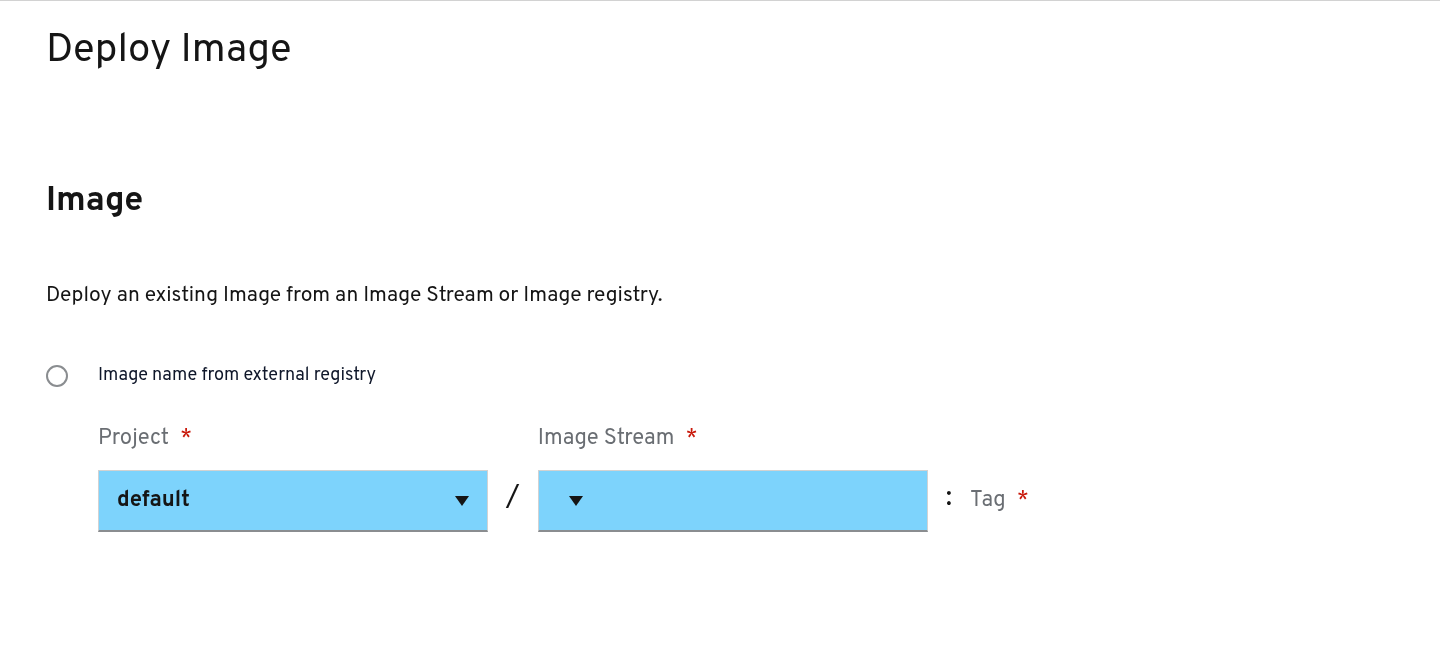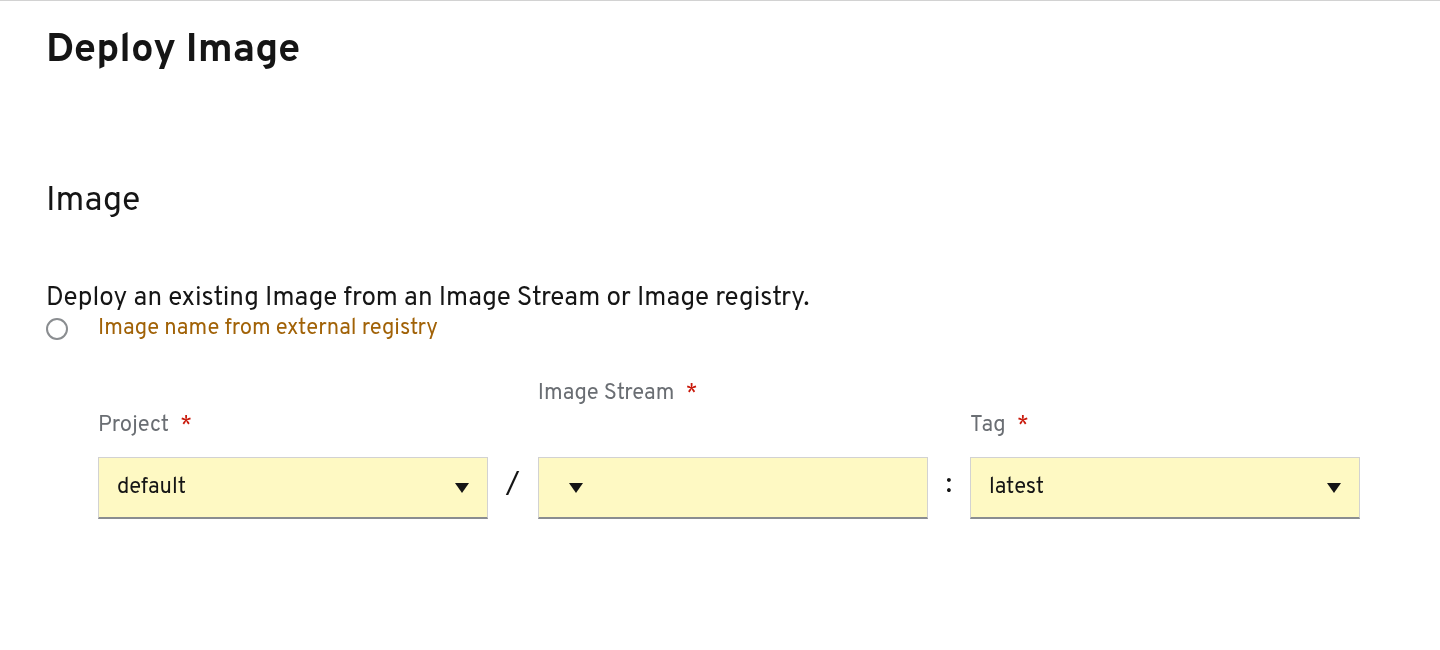--- a/index.html
+++ b/index.html
@@ -14,35 +14,36 @@
       width: 1440px;
       height: 650px;
       border-top: 1px solid #d2d2d2;
       padding: 0;
     }
     .container {
       padding: 28px 46px 0 46px;
     }
     h1.page-title {
       font-size: 40px;
-      font-weight: 700;
+      font-weight: 400;
       line-height: 1.1;
       margin-bottom: 110px;
       color: #151515;
     }
     h2.section-title {
       font-size: 34px;
-      font-weight: 400;
+      font-weight: 700;
       line-height: 1.1;
       margin-bottom: 62px;
       color: #151515;
     }
     .section-desc {
-      font-size: 26px;
+      font-size: 21px;
       color: #151515;
+      margin-bottom: 55px;
       font-weight: 400;
     }
     .radio-group {
       display: flex;
       flex-direction: column;
       gap: 36px;
       margin-bottom: 38px;
     }
     .radio-row {
       display: flex;
@@ -66,22 +67,22 @@
     }
     .radio-circle.selected::after {
       content: "";
       display: block;
       width: 12px;
       height: 12px;
       background: #06c;
       border-radius: 50%;
     }
     .radio-label {
-      font-size: 22px;
-      color: #a16207;
+      font-size: 18px;
+      color: #0f172a;
     }
     .fields-row {
       display: flex;
       align-items: flex-end;
       gap: 18px;
       padding-left: 52px;
     }
     .field-block {
       display: flex;
       flex-direction: column;
@@ -98,34 +99,35 @@
     .dropdown {
       border: 1px solid #d2d2d2;
       border-bottom: 2px solid #8a8d90;
       height: 62px;
       display: flex;
       align-items: center;
       justify-content: space-between;
       padding: 0 18px;
       font-size: 22px;
       color: #151515;
-      background: #fef9c3;
+      background: #7dd3fc;
       cursor: pointer;
+      font-weight: bold;
     }
     .dropdown .caret {
       flex-shrink: 0;
       margin-left: 12px;
     }
     .separator {
       font-size: 28px;
       color: #151515;
       padding-bottom: 16px;
     }
     .project-block { width: 390px; }
-    .imagestream-block { width: 390px; gap: 32px; }
+    .imagestream-block { width: 390px; }
     .tag-block { width: 390px; justify-content: space-between; }
     .caret svg {
       width: 14px;
       height: 10px;
       fill: #151515;
     }
   </style>
 </head>
 <body>
 
@@ -176,24 +178,16 @@
       </div>
     </div>
 
     <div class="separator">:</div>
 
     <div class="field-block tag-block">
       <div class="field-label">
         <span>Tag</span>
         <span class="required">*</span>
       </div>
-      <div class="dropdown">
-        <span>latest</span>
-        <span class="caret">
-          <svg viewBox="0 0 10 7">
-              <path d="M0 0 L10 0 L5 7 Z"></path>
-            </svg>
-        </span>
-      </div>
     </div>
 
   </div>
 </div>
 
 </body></html>

